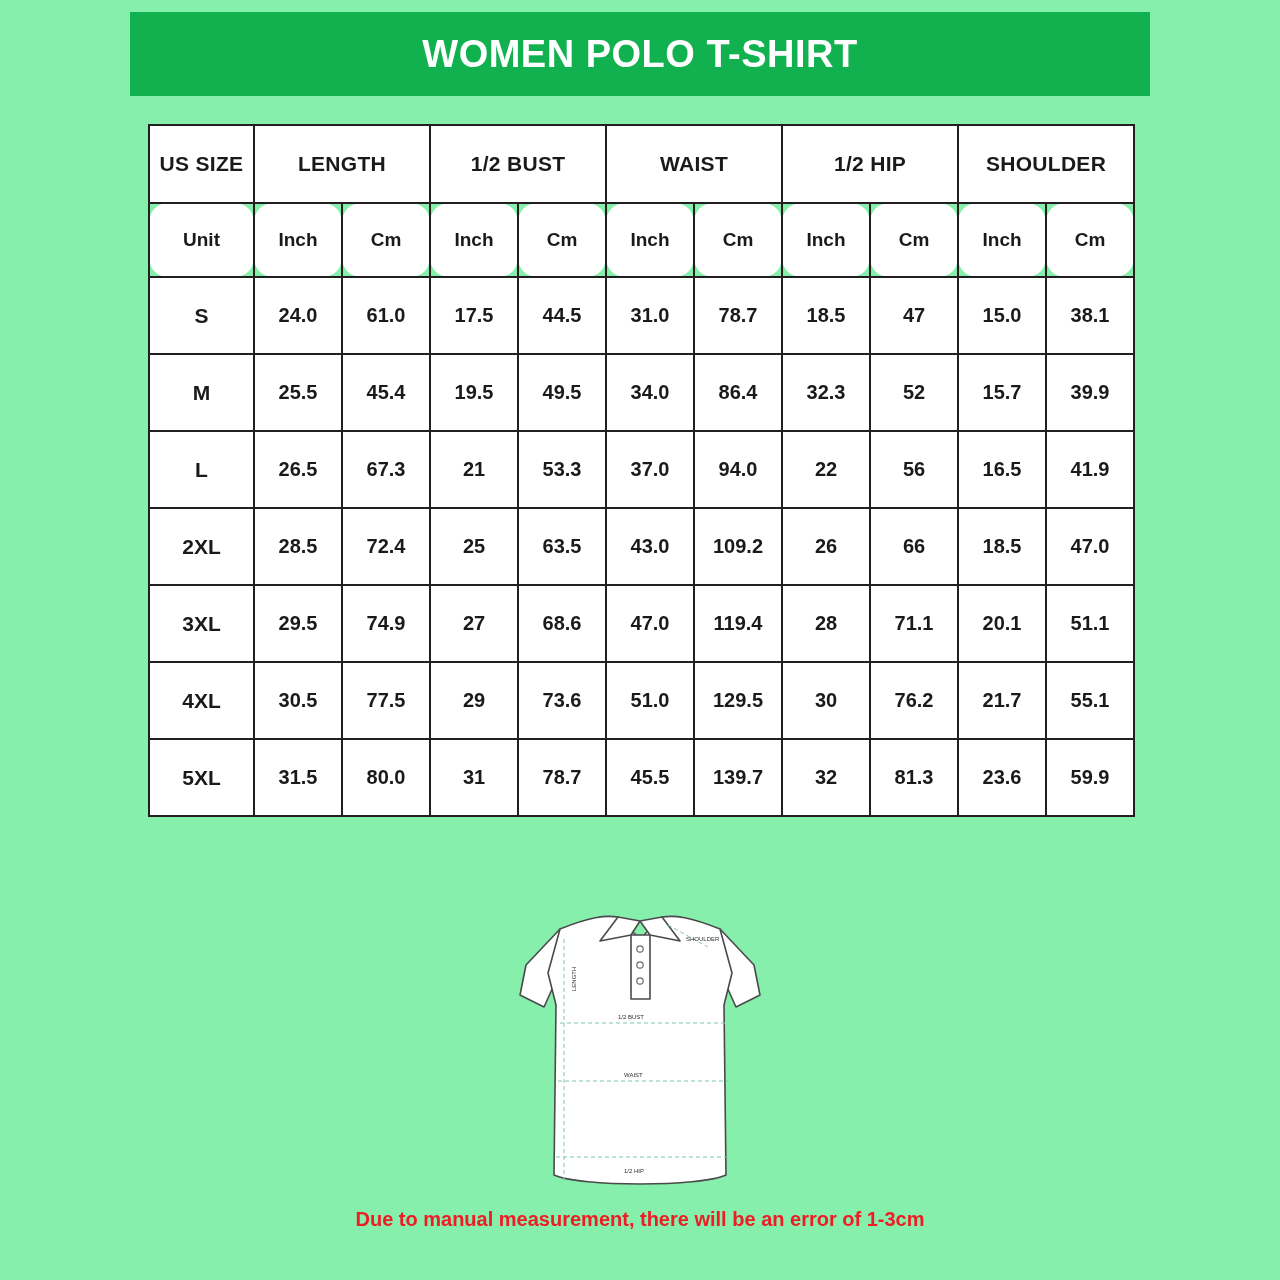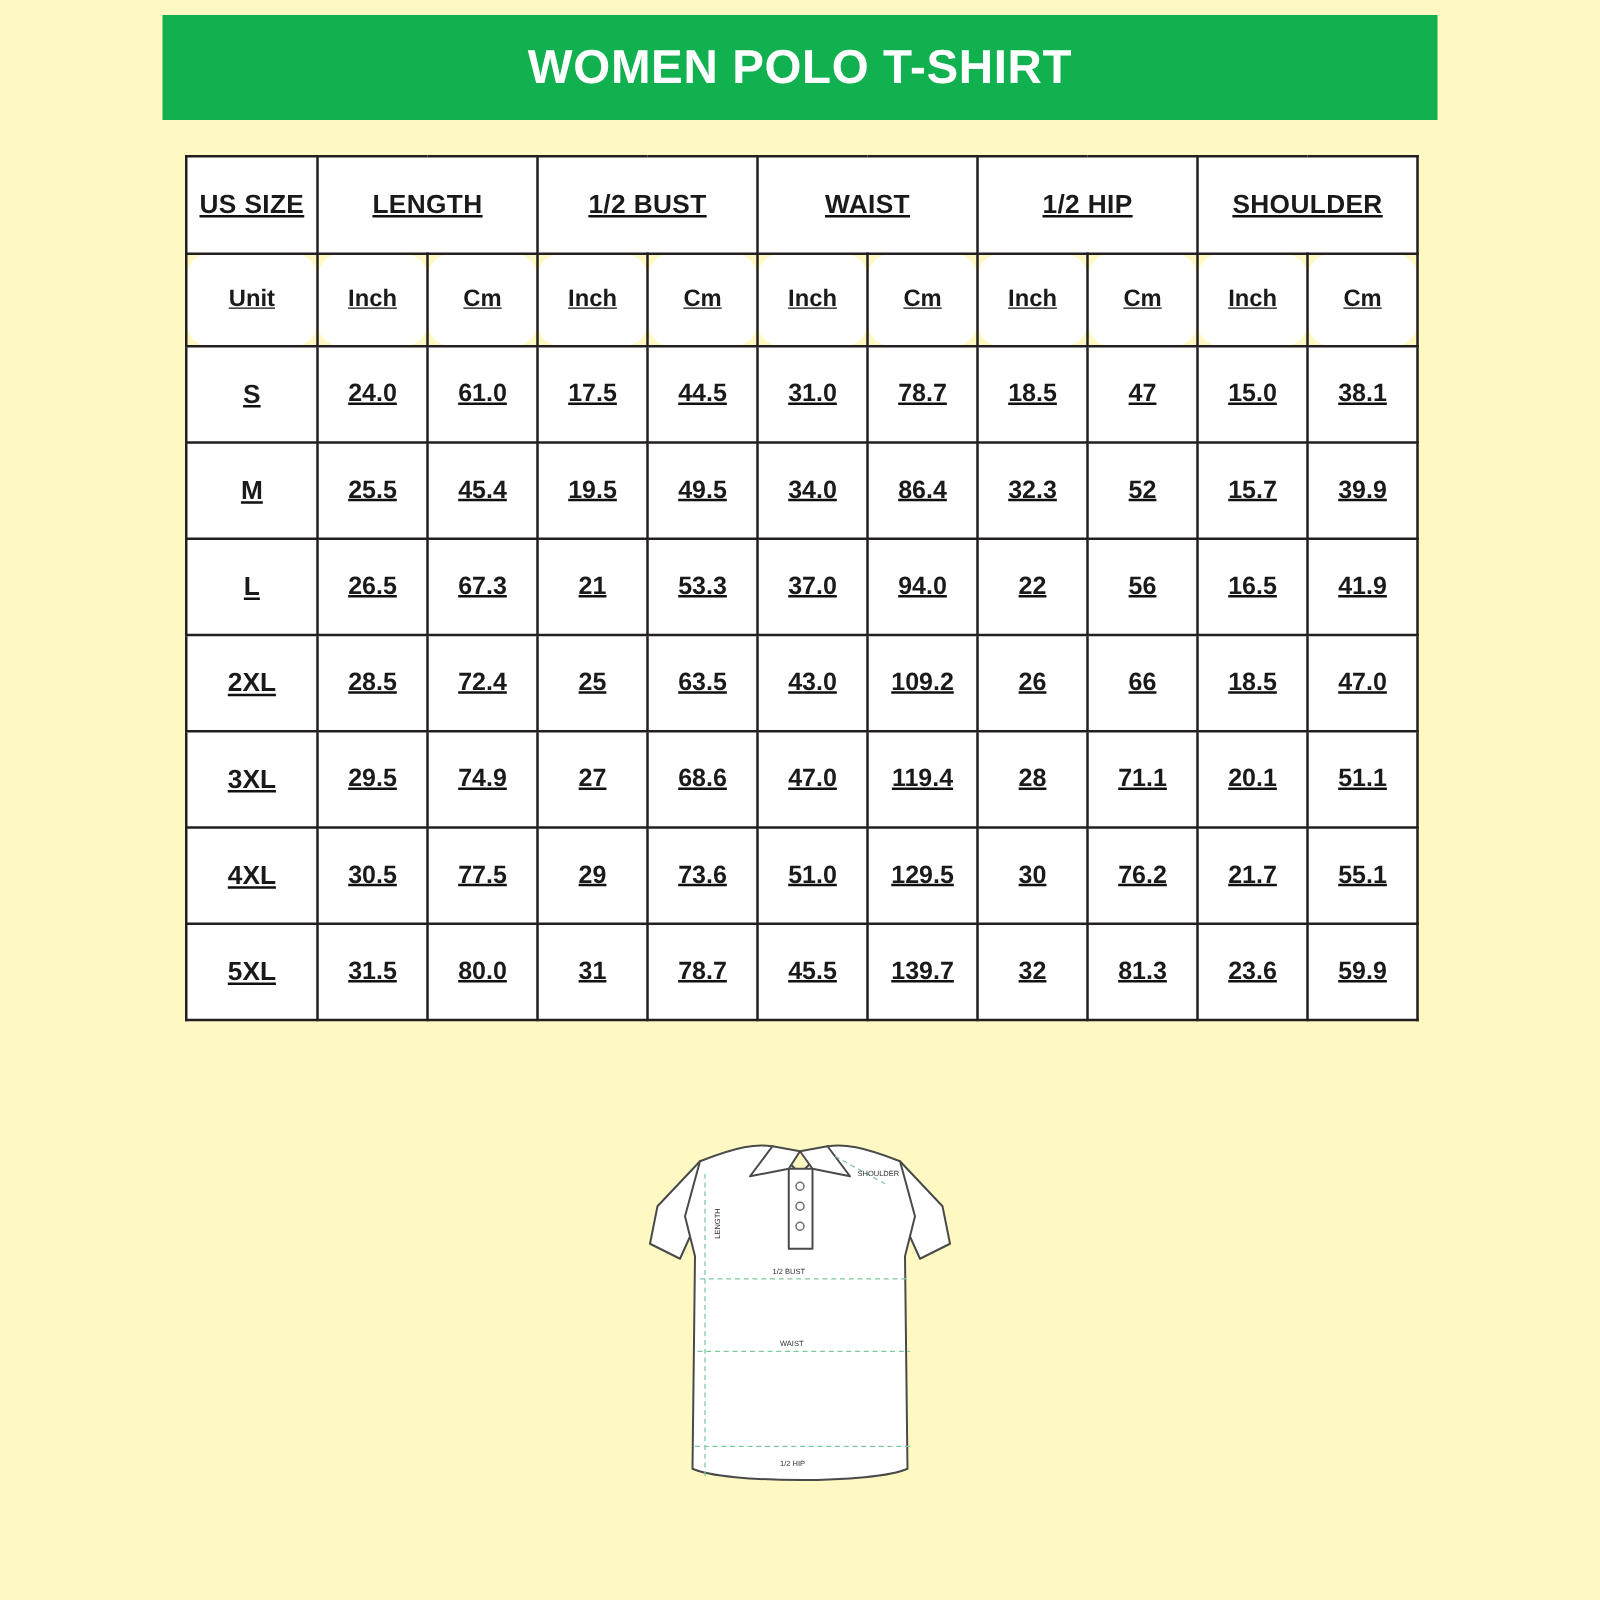--- a/index.html
+++ b/index.html
@@ -12,21 +12,21 @@
     height: 1280px;
     font-family: "Liberation Sans", sans-serif;
     color: #111111;
     position: relative;
     overflow: hidden;
   }
   .page {
     width: 1280px;
     height: 1280px;
     position: relative;
-    background: #fef9c3;
+    background: #86efac;
   }
 
   
   .header-banner {
     position: absolute;
     left: 130px;
     top: 12px;
     width: 1020px;
     height: 84px;
     background: #11b14f;
@@ -47,21 +47,20 @@
   .table-wrap {
     position: absolute;
     left: 148px;
     top: 124px;
     width: 984px;
   }
   table.size-table {
     border-collapse: collapse;
     width: 984px;
     table-layout: fixed;
-    text-decoration: underline;
   }
   table.size-table td, table.size-table th {
     border: 2px solid #231f20;
     text-align: center;
     vertical-align: middle;
     font-weight: bold;
     color: #1a1a1a;
     background: #ffffff;
     padding: 0;
   }
@@ -290,14 +289,15 @@
       <g font-family="Liberation Sans, sans-serif" font-size="6" fill="#2f2f2f">
         <text x="186" y="46">SHOULDER</text>
         <text x="76" y="96" transform="rotate(-90 76 96)">LENGTH</text>
         <text x="118" y="124">1/2 BUST</text>
         <text x="124" y="182">WAIST</text>
         <text x="124" y="278">1/2 HIP</text>
       </g>
     </svg>
   </div>
 
+  <div class="footer-note">Due to manual measurement, there will be an error of 1-3cm</div>
 
 </div>
 
 </body></html>

